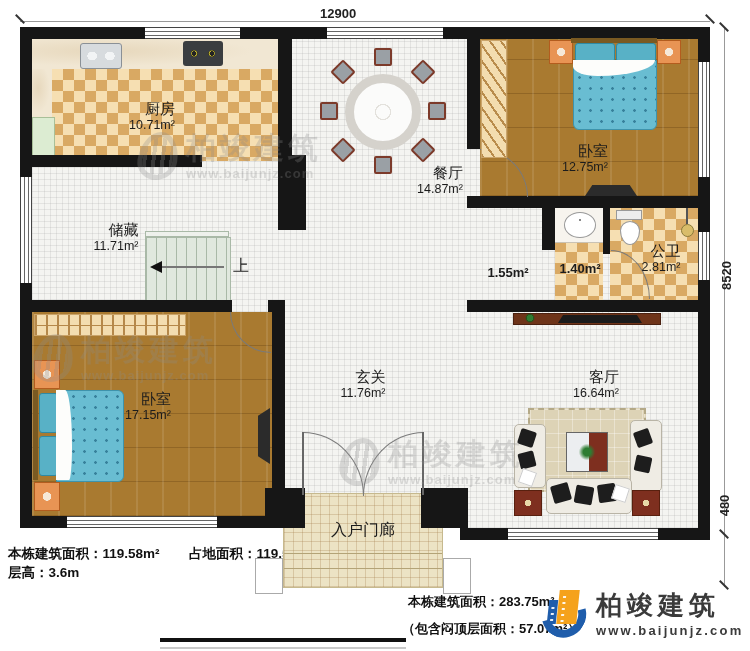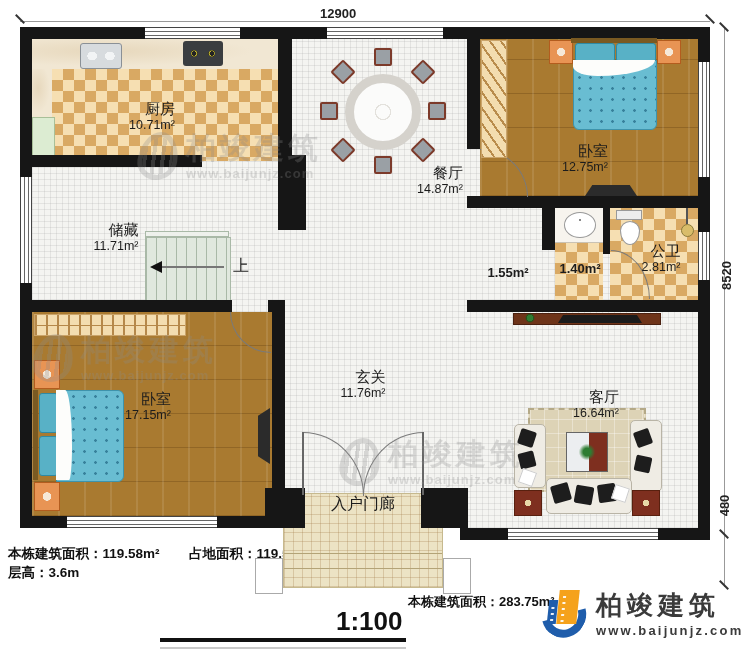--- a/index.html
+++ b/index.html
@@ -224,25 +224,25 @@
     <div class="rarea">2.81m²</div>
   </div>
   <div class="abs rlabel" style="left:148px;top:406px;">
     <div class="rname">卧室</div>
     <div class="rarea">17.15m²</div>
   </div>
   <div class="abs rlabel" style="left:363px;top:384px;">
     <div class="rname">玄关</div>
     <div class="rarea">11.76m²</div>
   </div>
-  <div class="abs rlabel" style="left:596px;top:384px;margin-top:20px;">
+  <div class="abs rlabel" style="left:596px;top:384px;">
     <div class="rname">客厅</div>
     <div class="rarea">16.64m²</div>
   </div>
-  <div class="abs rlabel" style="left:363px;top:504px;font-size:16px;">入户门廊</div>
+  <div class="abs rlabel" style="left:363px;top:530px;font-size:16px;">入户门廊</div>
 
   <div class="abs wm" style="left:138px;top:132px;">
     <div class="wm-mark"></div>
     <div>
       <div class="wm-name">柏竣建筑</div>
       <div class="wm-url">www.baijunjz.com</div>
     </div>
   </div>
   <div class="abs wm" style="left:33px;top:334px;">
     <div class="wm-mark"></div>
@@ -259,25 +259,25 @@
     </div>
   </div>
 
   <div class="abs footer-text" style="left:8px;top:545px;">
     <span>本栋建筑面积：119.58m²</span>
     <span style="display:inline-block;width:22px;"></span>
     <span>占地面积：119.58m²</span>
   </div>
   <div class="abs footer-text" style="left:8px;top:564px;">层高：3.6m</div>
 
-  <div class="abs" style="left:336px;top:606px;font-size:26px;font-weight:bold;color:#111;">1:100</div>
   <div class="abs" style="left:160px;top:638px;width:246px;height:4px;background:#111;"></div>
   <div class="abs" style="left:160px;top:647px;width:246px;height:2px;background:#c9c9c9;"></div>
 
   <div class="abs footer-text" style="left:408px;top:593px;font-size:13px;">本栋建筑面积：283.75m²</div>
+  <div class="abs footer-text" style="left:402px;top:620px;font-size:13px;">（包含闷顶层面积：57.07m²）</div>
 
   <div class="abs" style="left:540px;top:588px;width:52px;height:56px;">
     <div class="abs" style="left:2px;top:4px;width:44px;height:46px;border:8px solid #1f5dab;border-radius:50%;border-top-color:transparent;border-left-color:transparent;transform:rotate(30deg);box-sizing:border-box;"></div>
     <div class="abs" style="left:18px;top:2px;width:20px;height:34px;background:#f5a21c;transform:skewX(-6deg);
          background-image:repeating-linear-gradient(0deg,rgba(255,255,255,.9) 0 2px,transparent 2px 6px);background-size:3px 100%;background-repeat:no-repeat;background-position:4px 4px;"></div>
     <div class="abs" style="left:8px;top:12px;width:9px;height:24px;background:#1f5dab;transform:skewX(-6deg);
          background-image:repeating-linear-gradient(0deg,rgba(255,255,255,.9) 0 2px,transparent 2px 6px);background-size:3px 100%;background-repeat:no-repeat;background-position:3px 3px;"></div>
   </div>
   <div class="abs brand-name" style="left:596px;top:592px;">柏竣建筑</div>
   <div class="abs brand-url" style="left:596px;top:624px;">www.baijunjz.com</div>

